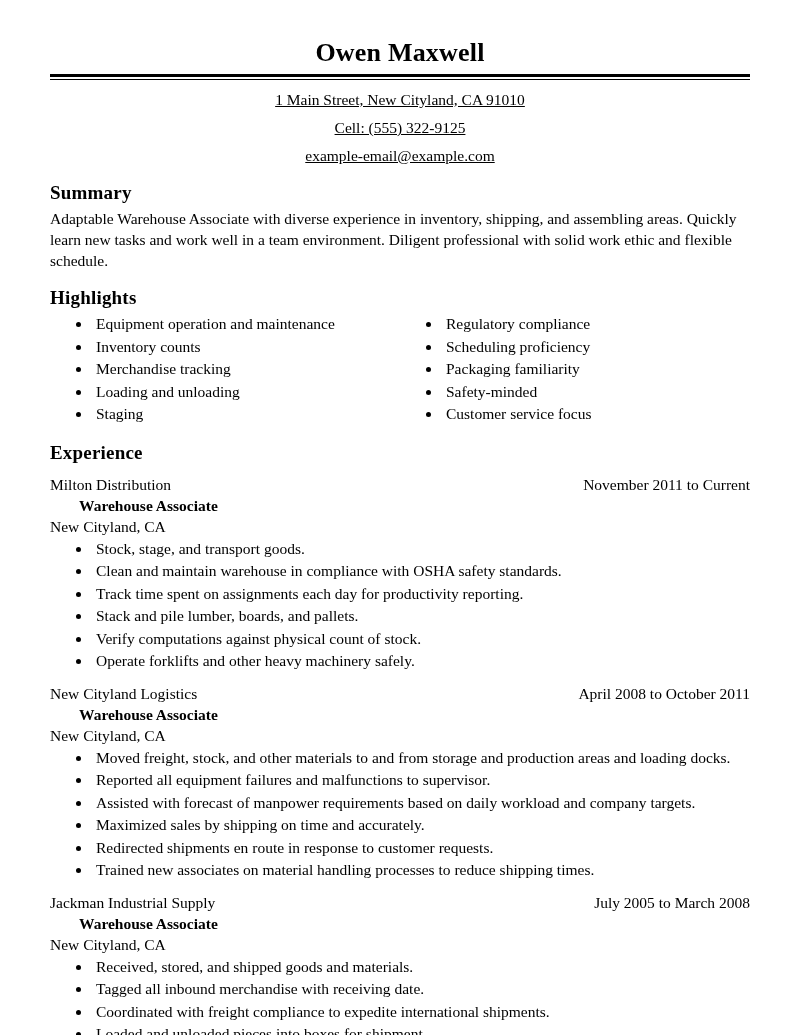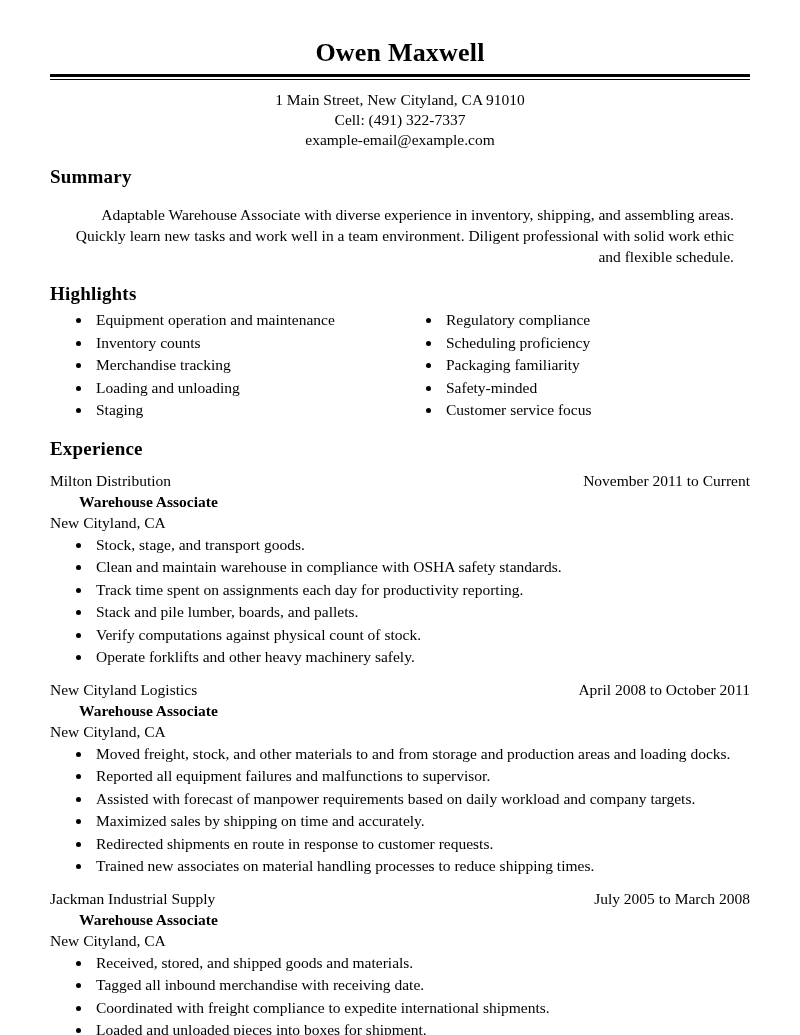--- a/index.html
+++ b/index.html
@@ -32,32 +32,32 @@
     border-top: 3px solid #000;
     border-bottom: 1px solid #000;
     height: 2px;
     margin: 0 0 10px 0;
   }
   .contact {
     text-align: center;
     font-size: 15.5px;
     line-height: 20px;
   }
-  .contact div { margin: 0; }
+  .contact div { margin: 8px; text-decoration: underline; }
   h2.section {
     font-size: 19px;
     font-weight: bold;
     margin: 16px 0 4px 0;
     letter-spacing: 0.2px;
   }
   p.summary {
     font-size: 15.5px;
     line-height: 21px;
-    margin: 16px;
-    text-align: right;
+    margin: 0;
+    text-align: left;
   }
   .highlights {
     display: flex;
     gap: 0px;
     margin-top: 4px;
   }
   .highlights .col {
     width: 50%;
     box-sizing: border-box;
   }
@@ -98,21 +98,21 @@
 </head>
 <body>
 
 <div class="page">
 
   <div class="name">Owen Maxwell</div>
   <div class="rule-double"></div>
 
   <div class="contact">
     <div>1 Main Street, New Cityland, CA 91010</div>
-    <div>Cell: (491) 322-7337</div>
+    <div>Cell: (555) 322-9125</div>
     <div>example-email@example.com</div>
   </div>
 
   <h2 class="section">Summary</h2>
   <p class="summary">Adaptable Warehouse Associate with diverse experience in inventory, shipping, and assembling areas. Quickly learn new tasks and work well in a team environment. Diligent professional with solid work ethic and flexible schedule.</p>
 
   <h2 class="section">Highlights</h2>
   <div class="highlights">
     <div class="col">
       <ul class="bullets">

